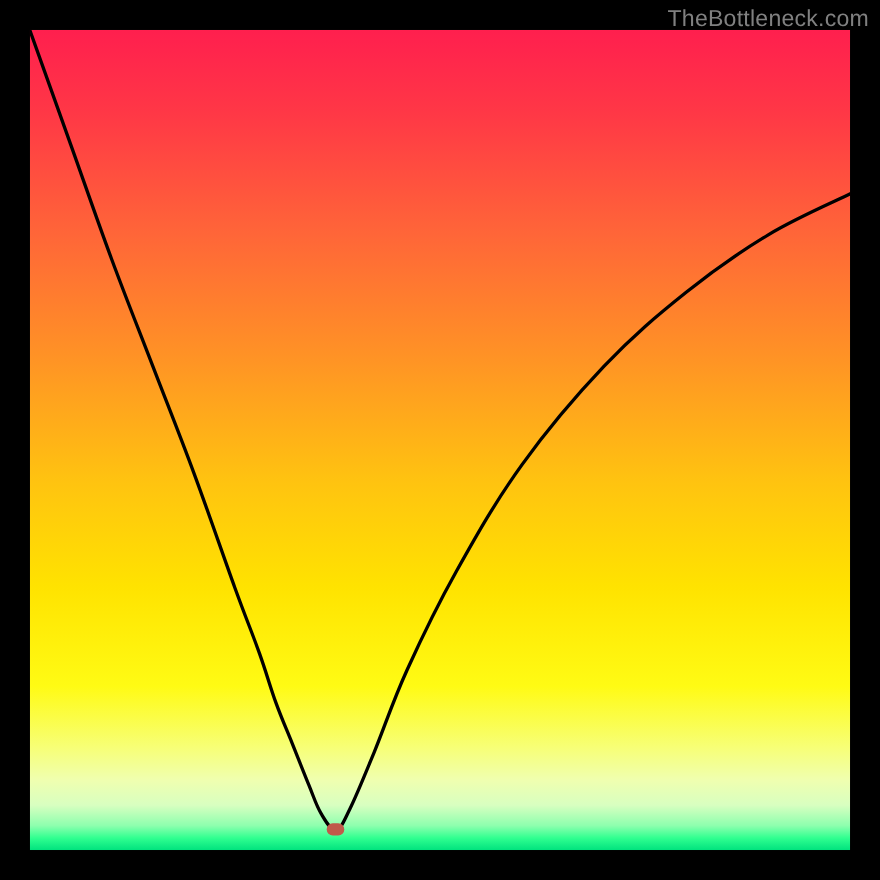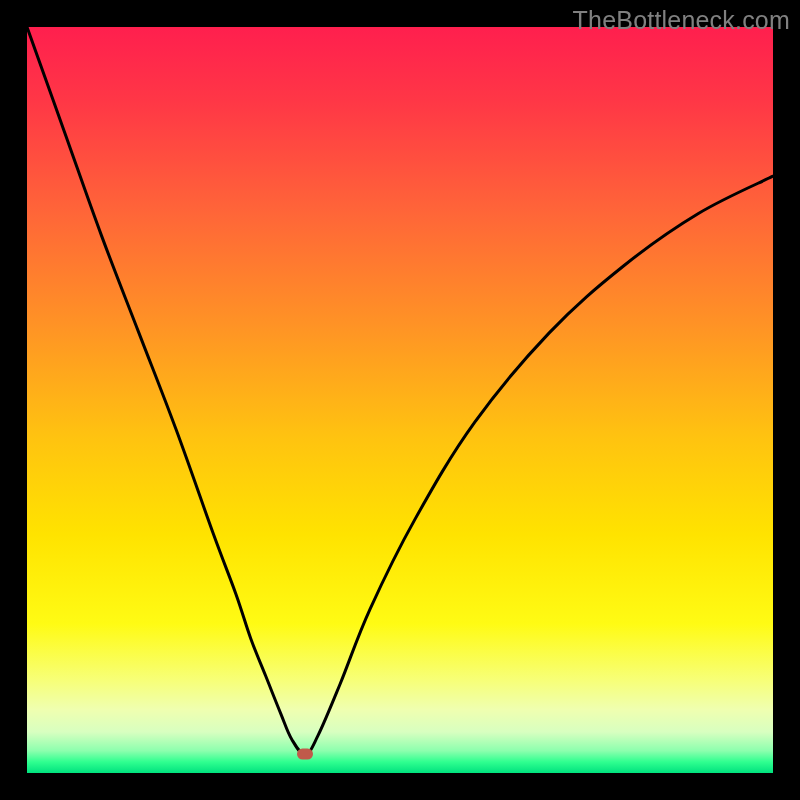--- a/index.html
+++ b/index.html
@@ -21,21 +21,21 @@
   }
   .gradient {
     position: absolute;
     inset: 0;
   }
   .watermark {
     position: absolute;
     top: 6px;
     right: 10px;
     color: #808080;
-    font-size: 25px;
+    font-size: 21px;
     font-weight: 400;
     letter-spacing: 0.2px;
   }
   .curve-svg {
     position: absolute;
     inset: 0;
   }
   .marker {
     position: absolute;
     width: 16px;

